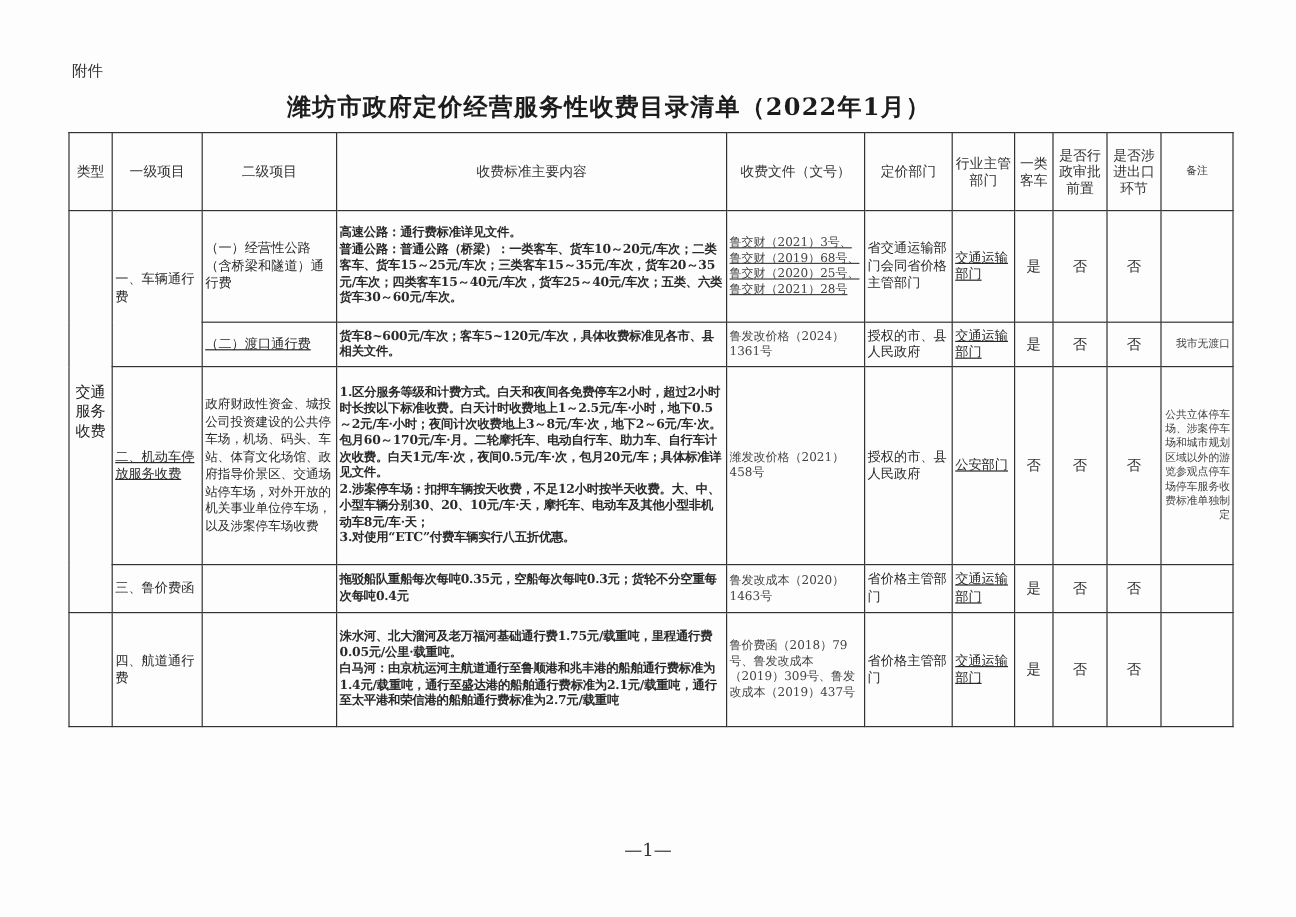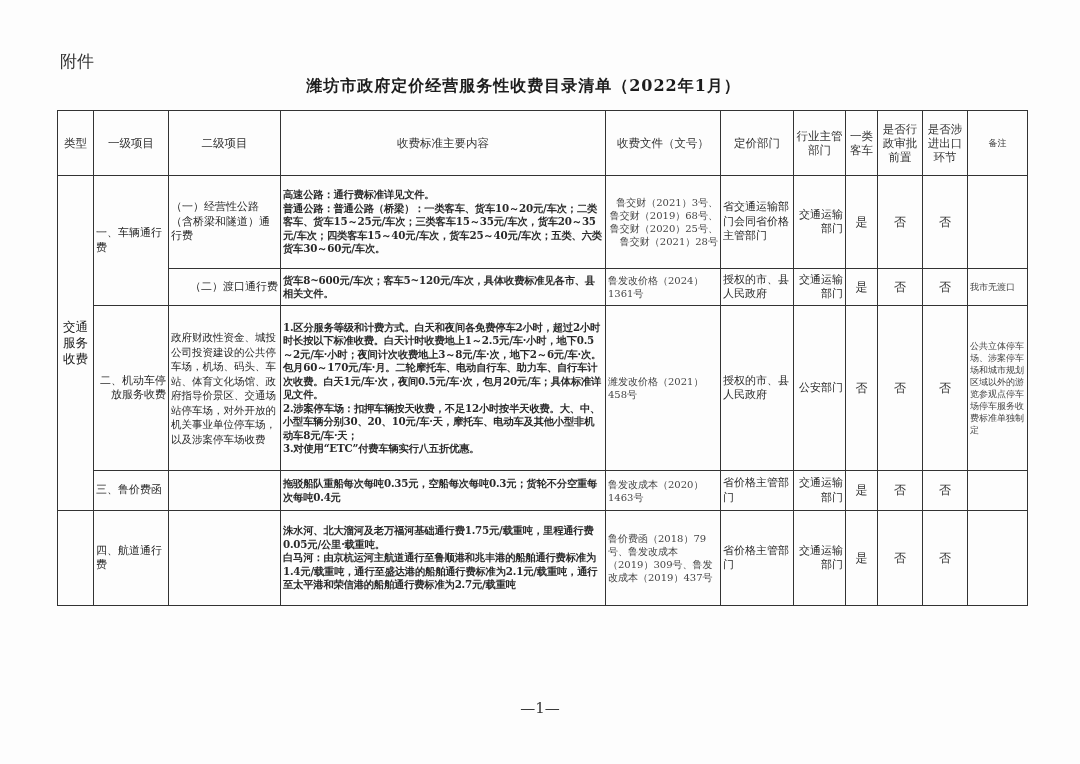--- a/index.html
+++ b/index.html
@@ -1,37 +1,37 @@
 <!DOCTYPE html>
 <html><head>
 <meta charset="utf-8">
 <style>
   html, body { margin:0; padding:0; }
   body {
     width:1080px; height:764px; background:#fdfdfd; position:relative; overflow:hidden;
     font-family: "DejaVu Serif", "Liberation Serif", serif; color:#2a2a2a;
   }
-  .attach { position:absolute; left:60px; top:50px; font-size:17px; font-family:"DejaVu Sans", sans-serif; color:#333; }
-  .title { position:absolute; left:0; width:999px; top:76px; text-align:center; font-size:16px; font-weight:bold; letter-spacing:1px; color:#1c1c1c;margin-left:16px; }
+  .attach { position:absolute; left:60px; top:50px; font-size:13px; font-family:"DejaVu Sans", sans-serif; color:#333; }
+  .title { position:absolute; left:0; width:999px; top:76px; text-align:center; font-size:20px; font-weight:bold; letter-spacing:1px; color:#1c1c1c; }
   .title span { position:relative; left:8px; }
   table.grid {
     position:absolute; left:57px; top:110px; border-collapse:collapse; table-layout:fixed;
     width:970px;
   }
   table.grid td, table.grid th {
     border:1.3px solid #333; padding:0 2px; vertical-align:middle; font-weight:normal;
   }
   table.grid th { font-family:"DejaVu Sans", sans-serif; font-size:11.5px; text-align:center; line-height:14px; color:#333; }
   .hdr-row { height:65px; }
-  td.c { text-align:right; }
+  td.c { text-align:left;text-decoration:underline; }
   td.content { font-size:10.3px; line-height:13.5px; text-align:left; vertical-align:top; padding:1px 2px; letter-spacing:-0.2px; }
   td.item { font-size:11px; line-height:14.5px; }
   td.doc { font-size:10px; line-height:13px; color:#444; }
   td.yn { font-size:12px; text-align:center; color:#333; }
-  td.note { font-size:9px; line-height:12px; color:#444; text-align:left; }
+  td.note { font-size:9px; line-height:12px; color:#444; text-align:right; }
   td.type { font-family:Liberation Serif, serif; font-weight:bold; font-size:12.5px; line-height:16px; text-align:center; color:#222; }
   .content p { margin:0;font-weight:bold; }
   .pageno { position:absolute; left:0; width:1080px; top:699px; text-align:center; font-size:15px; color:#333; }
 </style>
 </head>
 <body>
 
 <div class="attach">附件</div>
 <div class="title"><span>潍坊市政府定价经营服务性收费目录清单（2022年1月）</span></div>
 

